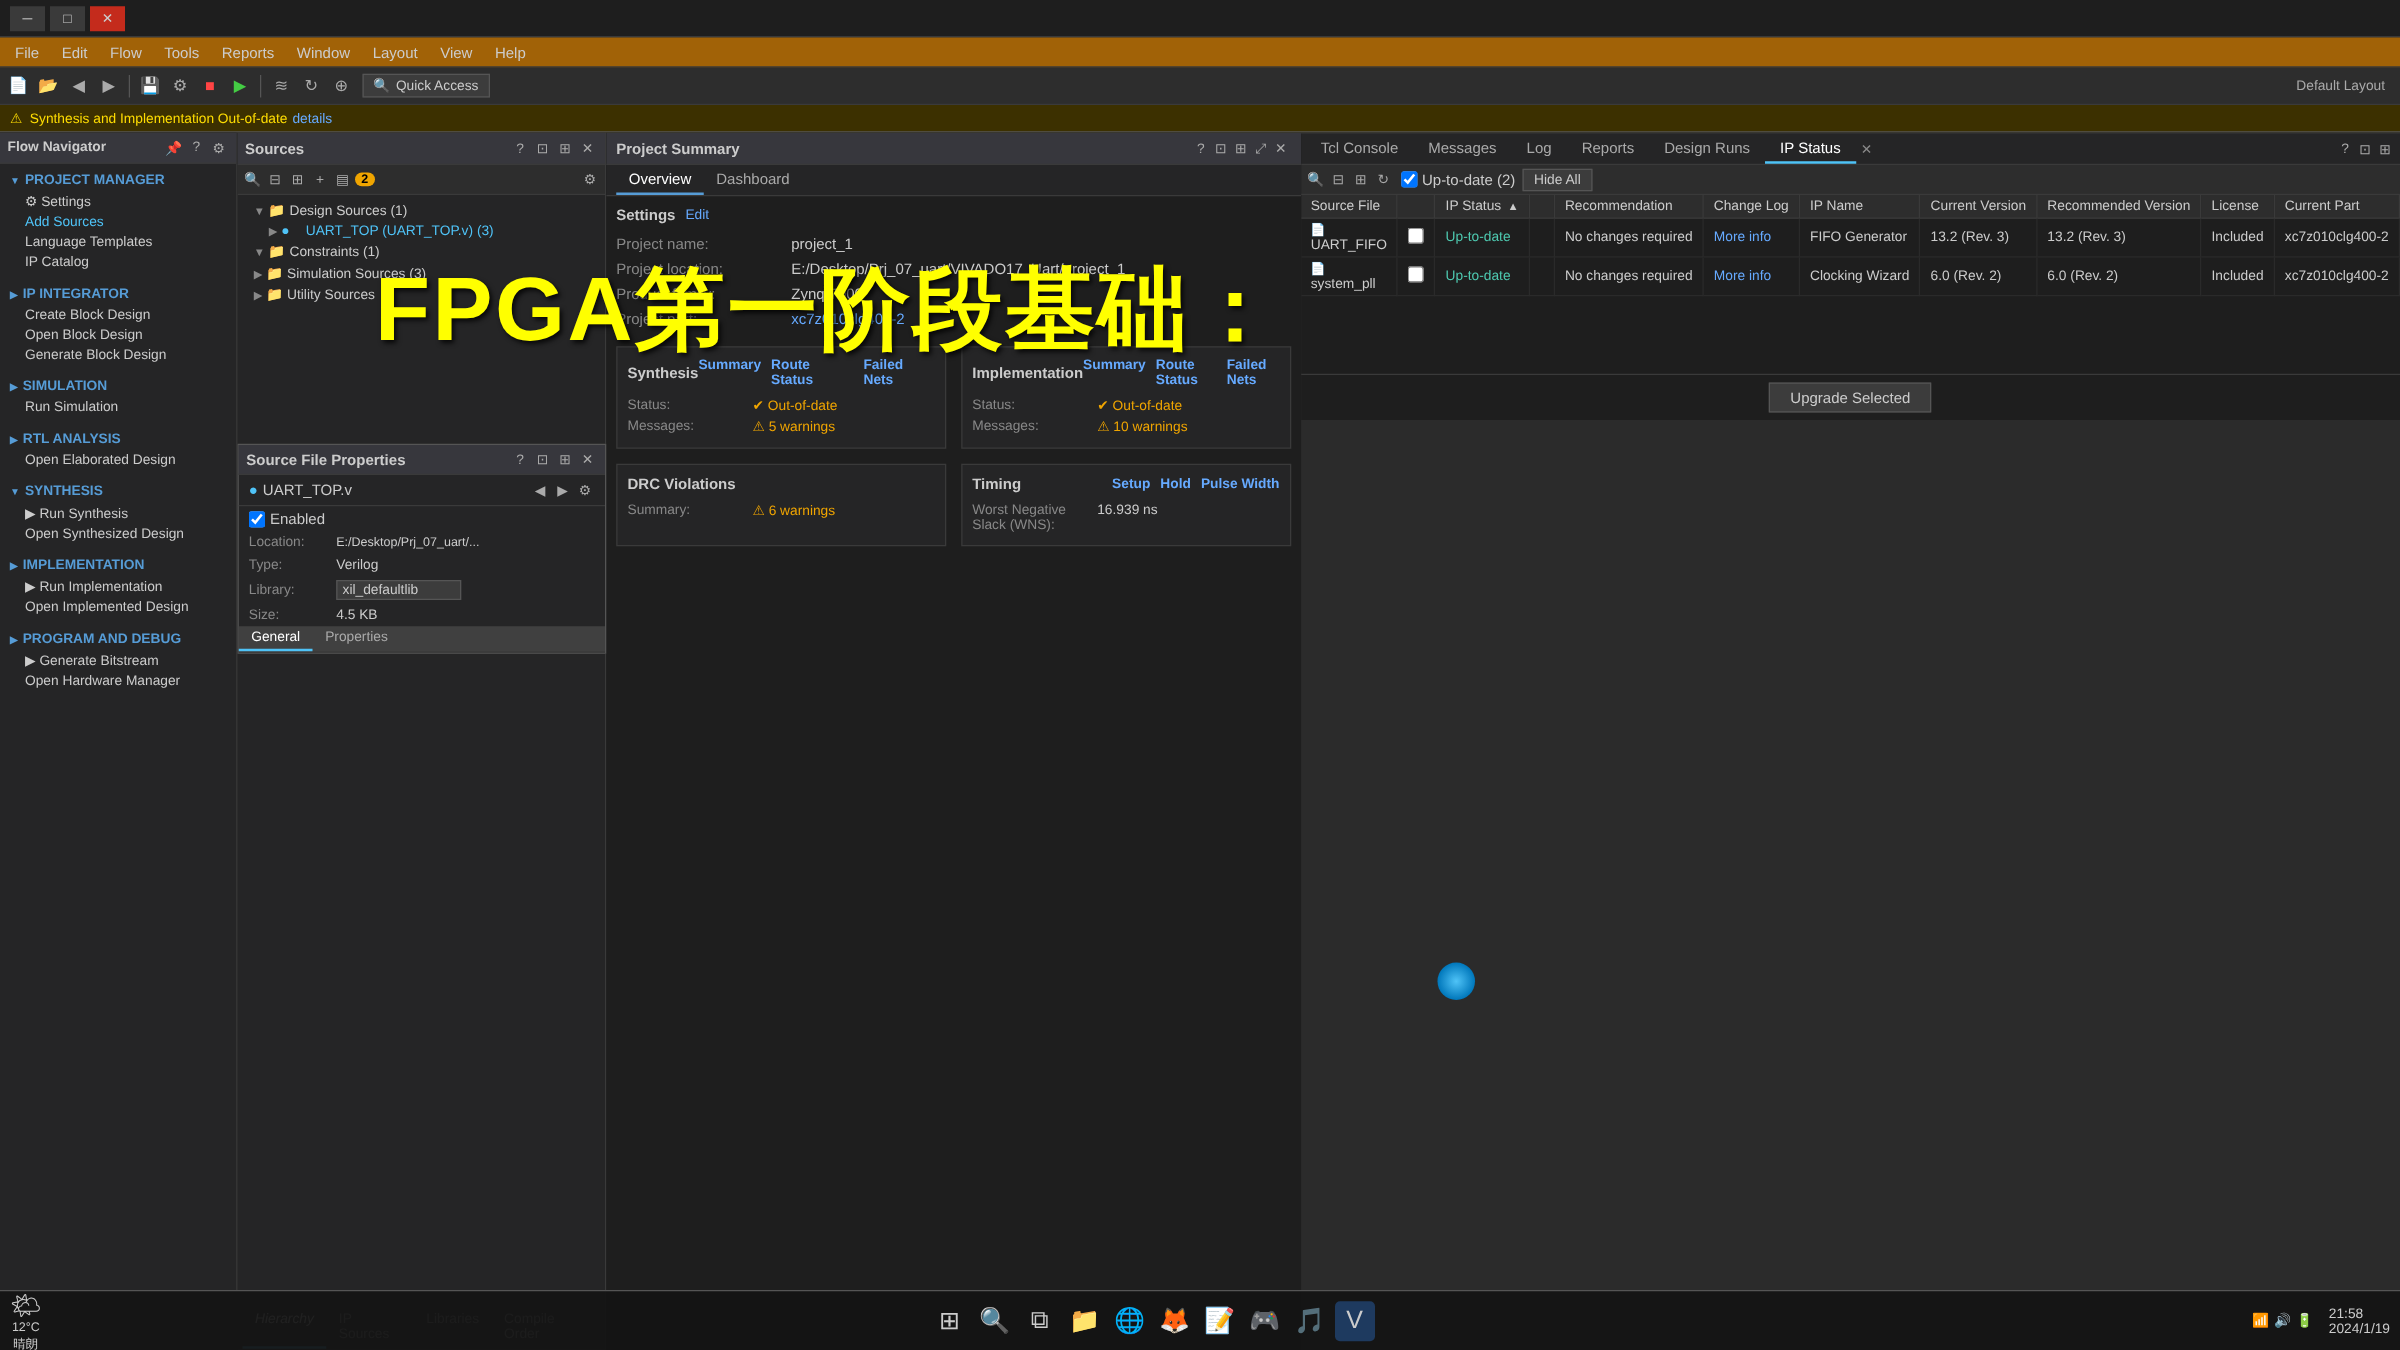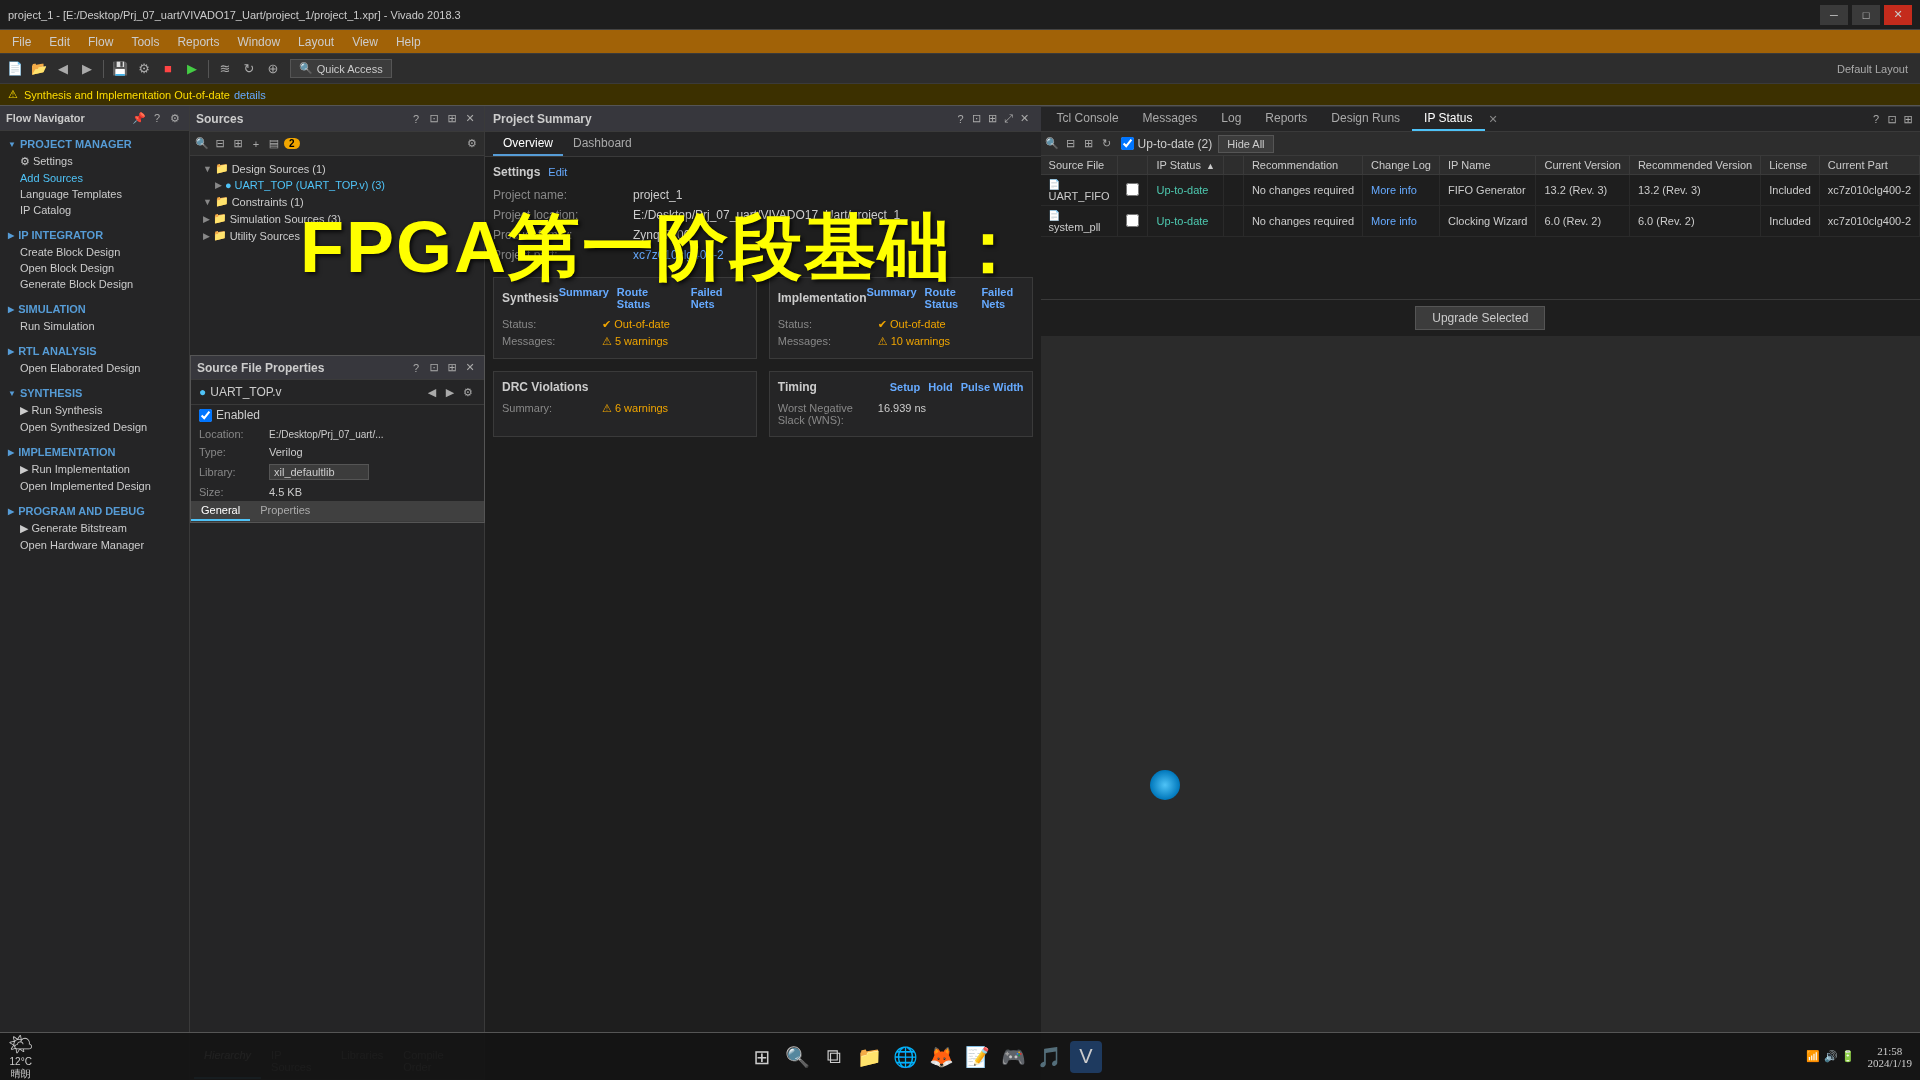--- a/index.html
+++ b/index.html
@@ -213,21 +213,21 @@
       cursor: pointer;
       display: flex;
       align-items: center;
       gap: 3px;
       font-size: 11px;
     }
     .tree-item .indent { display: inline-block; }
     .tree-expander { font-size: 9px; color: #888; }
     .tree-icon { font-size: 11px; }
     .tree-label { color: #ccc; }
-    .tree-label.blue { color: #4fc3f7; }
+    .tree-label.blue { color: #4fc3f7; margin-left: 10px; }
 
     
     #sfp-panel {
       width: 295px;
       position: absolute;
       top: 355px;
       left: 190px;
       background: #252526;
       border: 1px solid #555;
       z-index: 10;
@@ -537,24 +537,23 @@
       gap: 4px;
       font-size: 11px;
       color: #ccc;
     }
     .sys-tray {
       display: flex;
       gap: 4px;
       margin-right: 8px;
     }
     .clock {
-      text-align: center;
-      font-size: 11px;
-      color: #ccc;
-      font-family: Liberation Serif, serif;
+      text-align: left;
+      font-size: 11px;
+      color: #ccc;
     }
 
     
     ::-webkit-scrollbar { width: 8px; height: 8px; }
     ::-webkit-scrollbar-track { background: #1e1e1e; }
     ::-webkit-scrollbar-thumb { background: #555; border-radius: 4px; }
 
     
     .spin-indicator {
       width: 30px; height: 30px;
@@ -609,21 +608,20 @@
       color: #fff;
       border-bottom: 2px solid #4fc3f7;
     }
 
     .sort-icon { font-size: 9px; margin-left: 2px; }
   </style>
 </head>
 <body>
 
 <div id="title-bar">
-  <span class="title-text">project_1 - [E:/Desktop/Prj_07_uart/VIVADO17_Uart/project_1/project_1.xpr] - Vivado 2018.3</span>
   <div class="win-controls">
     <button class="win-btn">─</button>
     <button class="win-btn">□</button>
     <button class="win-btn close">✕</button>
   </div>
 </div>
 
 <div id="menu-bar">
   <span class="menu-item">File</span>
   <span class="menu-item">Edit</span>

